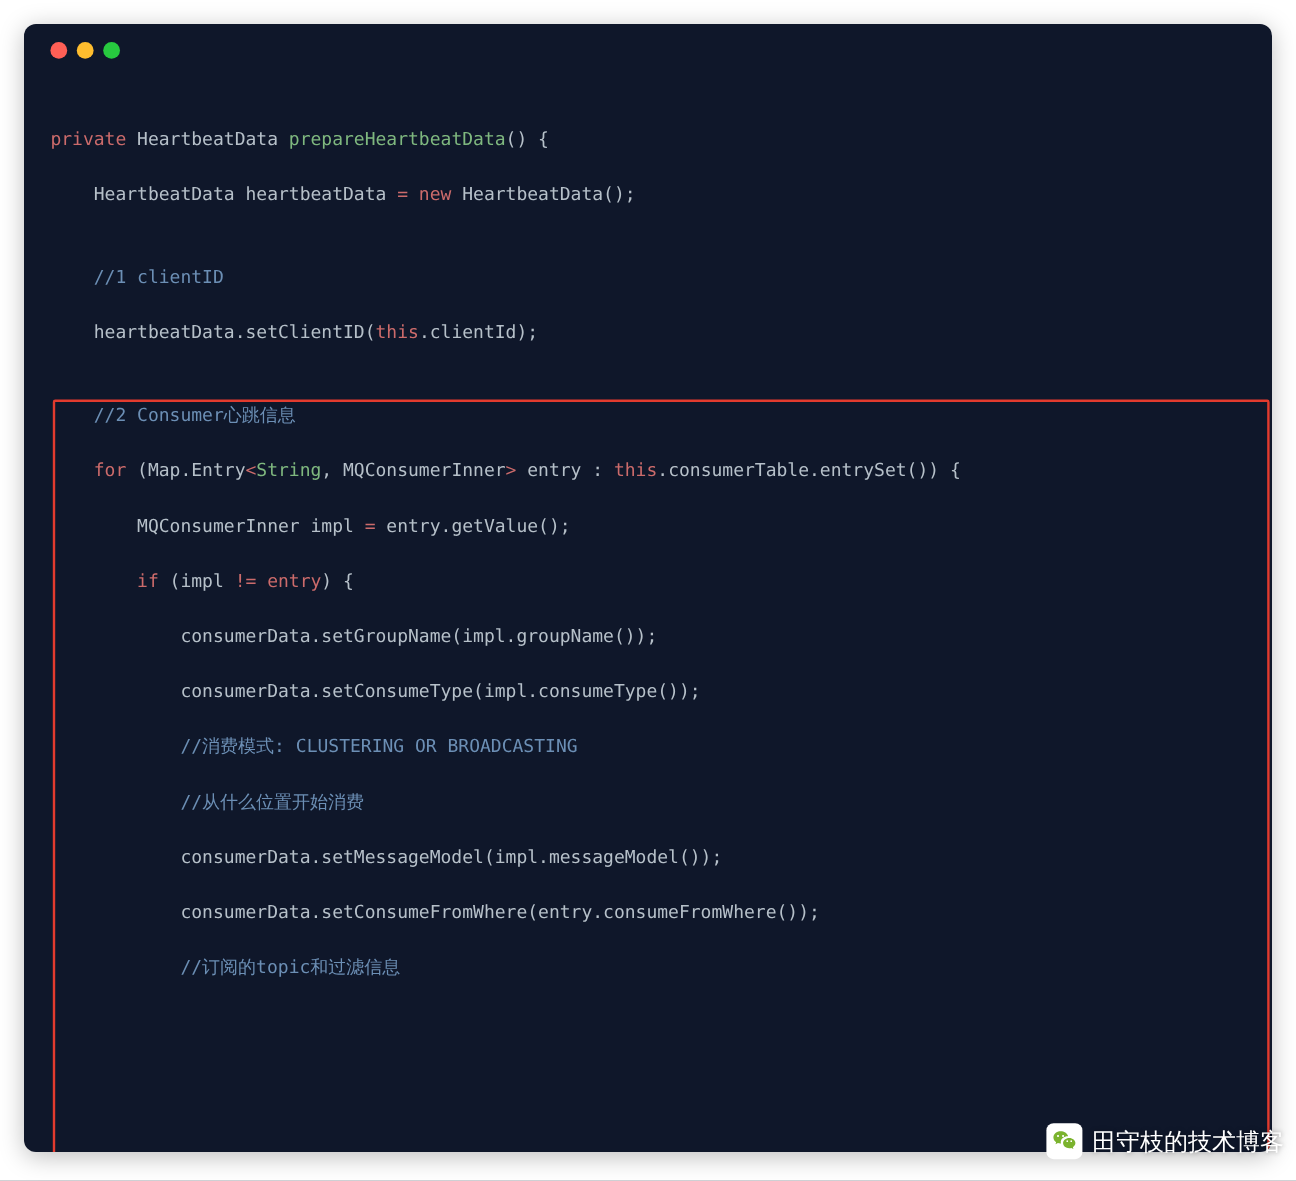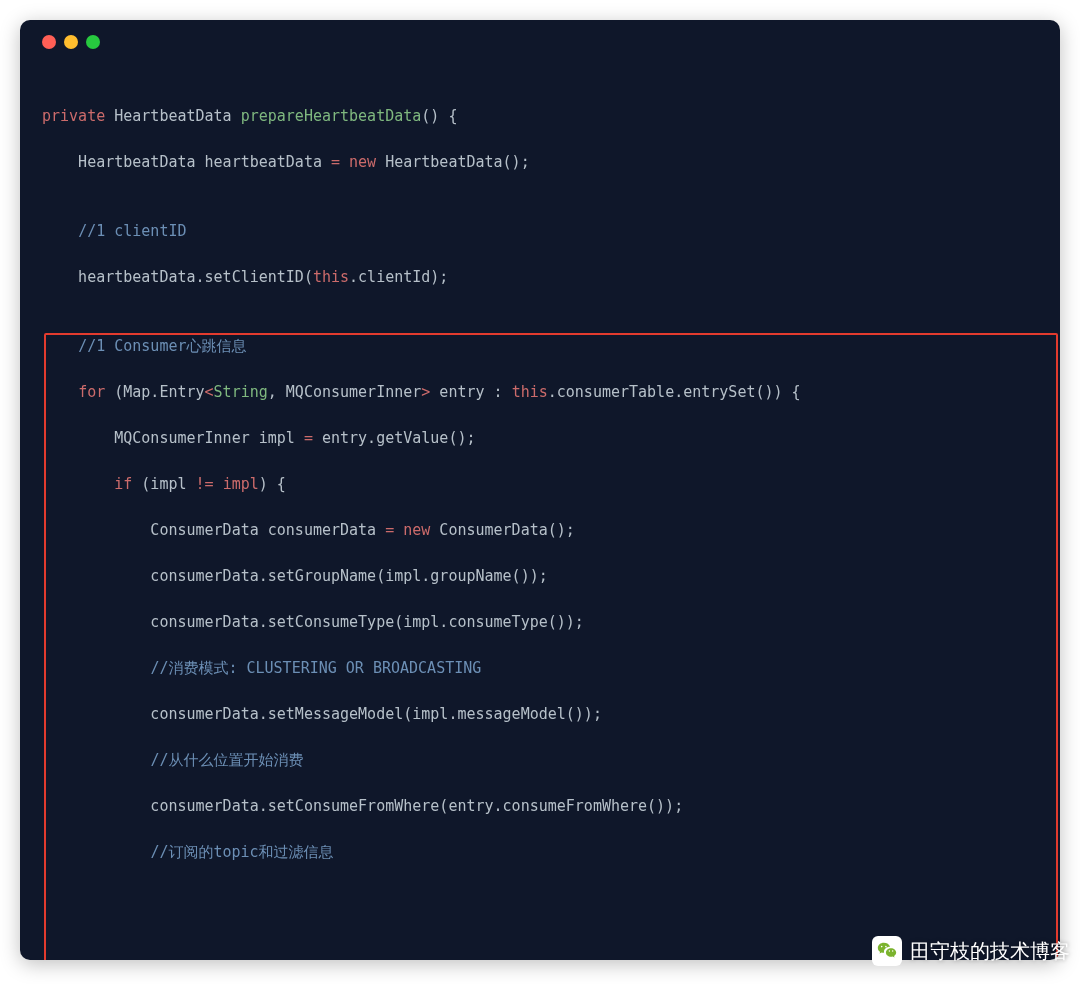--- a/index.html
+++ b/index.html
@@ -104,30 +104,29 @@
       <span class="dot green"></span>
     </div>
 
     <div class="code">
 <span class="line"><span class="kw">private</span> HeartbeatData <span class="fn">prepareHeartbeatData</span>() {</span>
 <span class="line">    HeartbeatData heartbeatData <span class="op">=</span> <span class="kw">new</span> HeartbeatData();</span>
 <span class="line"></span>
 <span class="line">    <span class="cm">//1 clientID</span></span>
 <span class="line">    heartbeatData.setClientID(<span class="kw">this</span>.clientId);</span>
 <span class="line"></span>
-<span class="line">    <span class="cm">//1 Consumer心跳信息</span></span>
+<span class="line">    <span class="cm">//2 Consumer心跳信息</span></span>
 <span class="line">    <span class="kw">for</span> (Map.Entry<span class="op">&lt;</span><span class="fn">String</span>, MQConsumerInner<span class="op">&gt;</span> entry : <span class="kw">this</span>.consumerTable.entrySet()) {</span>
 <span class="line">        MQConsumerInner impl <span class="op">=</span> entry.getValue();</span>
-<span class="line">        <span class="kw">if</span> (impl <span class="op">!=</span> <span class="kw">impl</span>) {</span>
-<span class="line">            ConsumerData consumerData <span class="op">=</span> <span class="kw">new</span> ConsumerData();</span>
+<span class="line">        <span class="kw">if</span> (impl <span class="op">!=</span> <span class="kw">entry</span>) {</span>
 <span class="line">            consumerData.setGroupName(impl.groupName());</span>
 <span class="line">            consumerData.setConsumeType(impl.consumeType());</span>
 <span class="line">            <span class="cm">//消费模式: CLUSTERING OR BROADCASTING</span></span>
+<span class="line">            <span class="cm">//从什么位置开始消费</span></span>
 <span class="line">            consumerData.setMessageModel(impl.messageModel());</span>
-<span class="line">            <span class="cm">//从什么位置开始消费</span></span>
 <span class="line">            consumerData.setConsumeFromWhere(entry.consumeFromWhere());</span>
 <span class="line">            <span class="cm">//订阅的topic和过滤信息</span></span>
 
 
 <span class="line"></span>
 
 
 
 <span class="line"></span>
 

